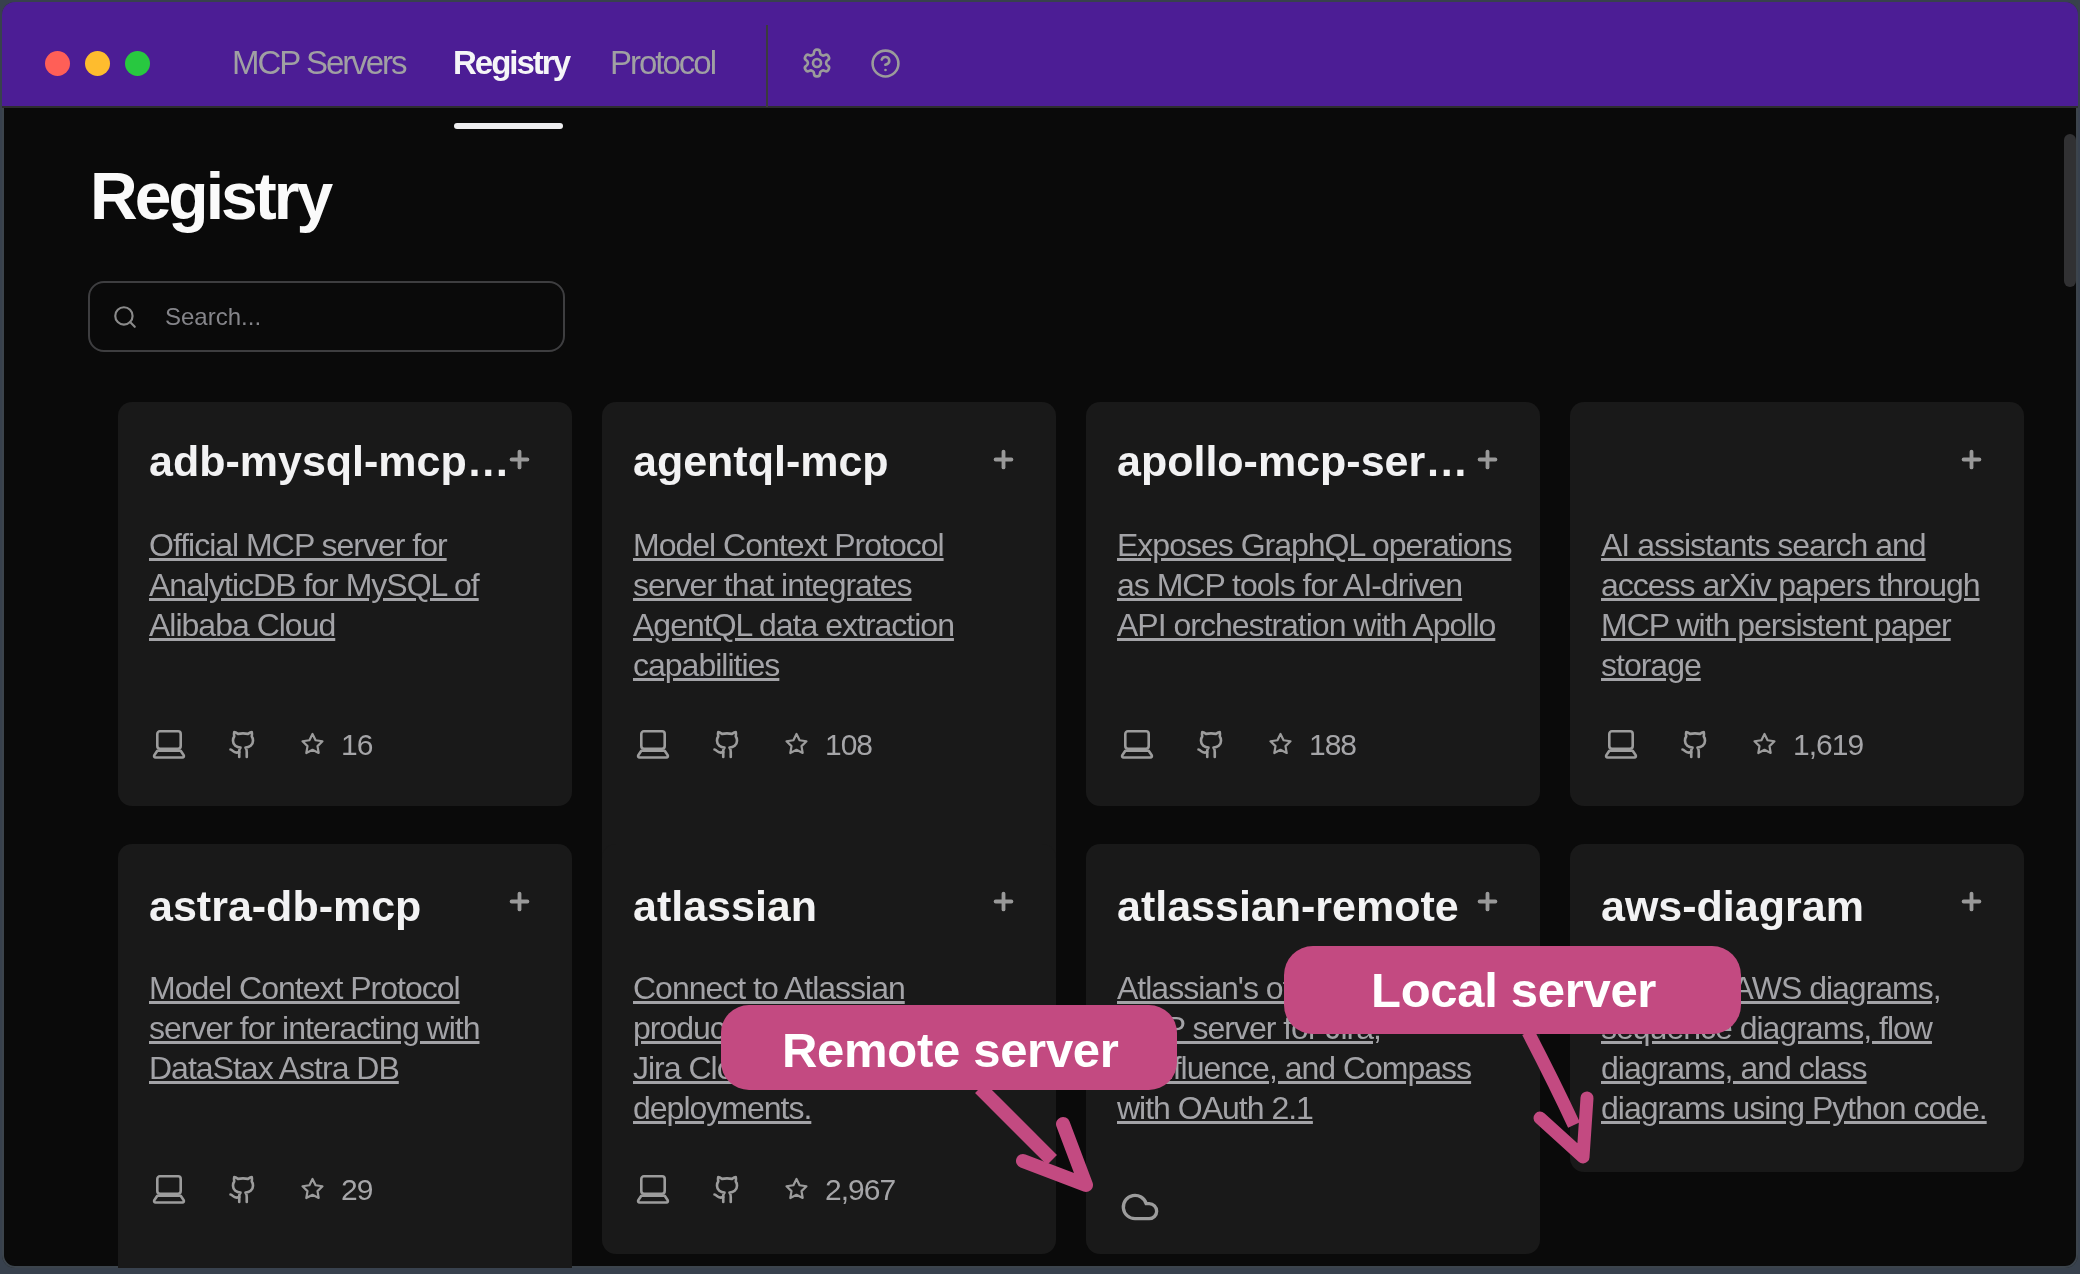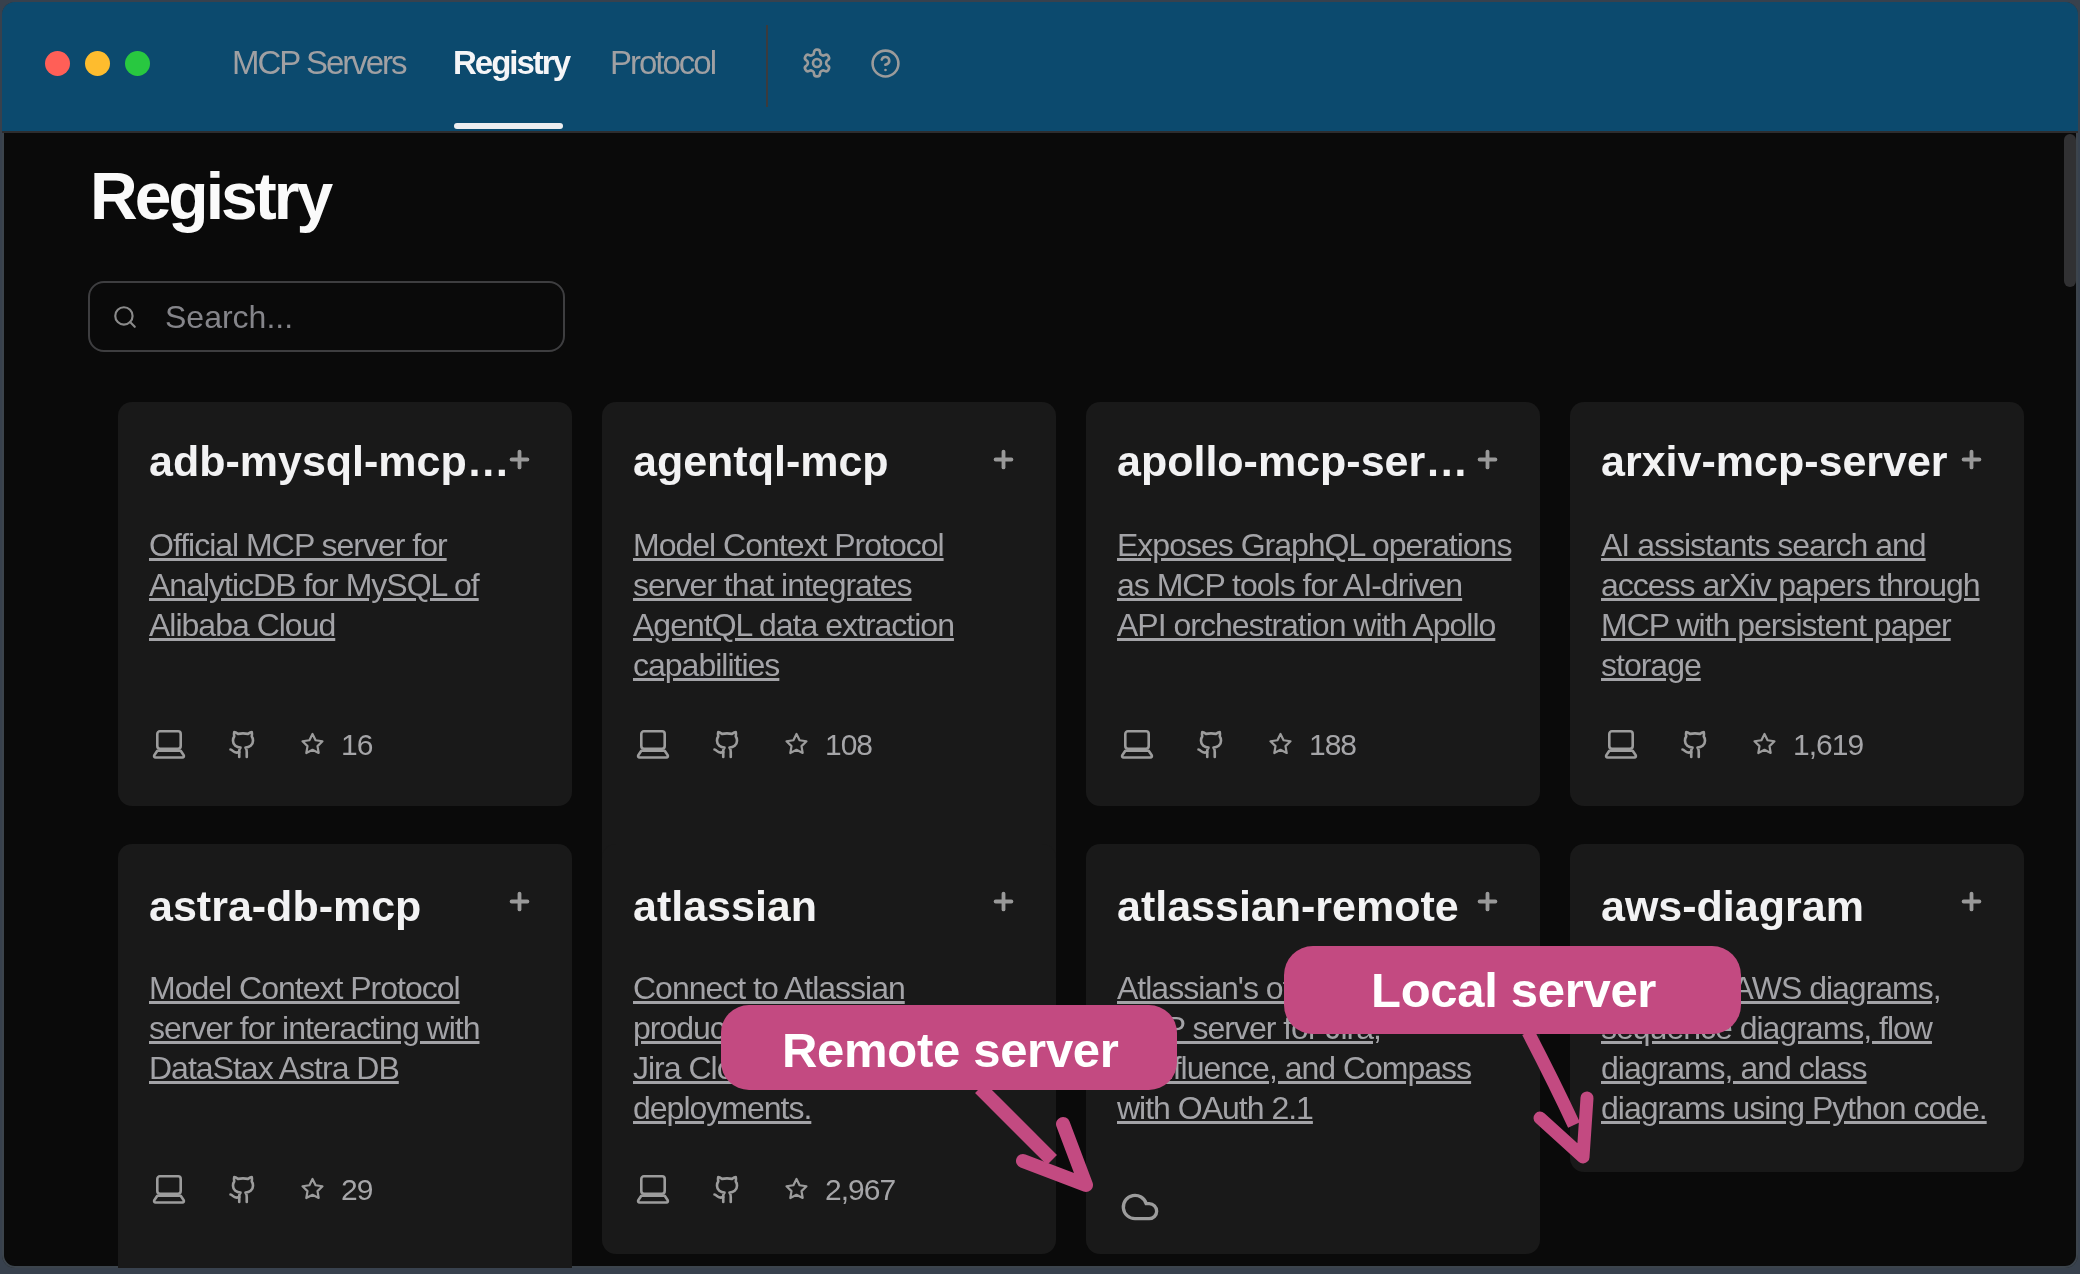--- a/index.html
+++ b/index.html
@@ -1,33 +1,33 @@
 <!DOCTYPE html>
 <html><head>
 <meta charset="utf-8">
 <style>
   * { margin:0; padding:0; box-sizing:border-box; }
   html,body { width:2080px; height:1274px; }
   body { background:#38414d; font-family:"Liberation Sans", sans-serif; position:relative; overflow:hidden; }
   .window { position:absolute; left:2px; top:2px; width:2076px; height:1266px;
     background:#0a0a0a; border-radius:13px; box-shadow:inset 0 0 0 2px rgba(110,125,142,0.50); overflow:hidden; }
-  .titlebar { position:absolute; top:0; left:0; right:0; height:131px; background:#0c4a6e; border-bottom:2px solid #2d2d2f;padding-left:9px; }
+  .titlebar { position:absolute; top:0; left:0; right:0; height:106px; background:#4c1d95; border-bottom:2px solid #2d2d2f;padding-left:9px; }
   .dot { position:absolute; width:25px; height:25px; border-radius:50%; top:49px; }
   .dot.r { left:43px; background:#ff5f57; }
   .dot.y { left:83px; background:#febc2e; }
   .dot.g { left:123px; background:#28c840; }
   .tabtext { position:absolute; font-size:33px; line-height:40px; top:41px; letter-spacing:-2px; color:#a0a0a3; }
   .tabtext.active { color:#f5f5f7; font-weight:700; }
   .underline { position:absolute; left:452px; top:121px; width:109px; height:6px; border-radius:3px; background:#eeeef0; }
   .vdivider { position:absolute; left:764px; top:23px; width:2px; height:82px; background:#3b3b3d; }
   .tbicon { position:absolute; top:46px; }
   h1.pagetitle { position:absolute; left:88px; top:160px; font-size:66px; line-height:68px; font-weight:700; letter-spacing:-3px; color:#fafafa; }
   .search { position:absolute; left:86px; top:279px; width:477px; height:71px; border:2px solid #3e3e40; border-radius:16px; }
   .search svg { position:absolute; left:22px; top:21px; }
-  .search .ph { position:absolute; left:75px; top:17px; font-size:32px; line-height:34px; color:#85858a; }
+  .search .ph { position:absolute; left:75px; top:17px; font-size:24px; line-height:34px; color:#85858a; }
   .scrollbar { position:absolute; left:2062px; top:132px; width:12px; height:153px; border-radius:6px; background:#313133; }
   .card { position:absolute; width:454px; height:404px; background:#191919; border-radius:14px; overflow:hidden;margin-left:31px; }
   .card .title { position:absolute; left:31px; top:34px; right:46px; font-size:43px; line-height:50px; font-weight:700; color:#f2f2f3; white-space:nowrap; overflow:hidden; text-overflow:ellipsis; }
   .card .plus { position:absolute; left:388px; top:44px; }
   .card .desc { position:absolute; left:31px; top:123px; font-size:32px; line-height:40px; letter-spacing:-1px; color:#a3a3a7;text-decoration:underline; }
   .card .desc div { white-space:nowrap; }
   .fico { position:absolute; }
   .card.low .fico, .card.low .count { margin-top:3px; }
   .card.low .title { top:37px; }
   .card.low .desc { top:124px; }
@@ -132,21 +132,20 @@
       <svg class="fico" style="left:110px;top:326px;" width="30" height="33" viewBox="0 0 24 24" fill="none" stroke="#9c9c9c" stroke-width="2.1" stroke-linecap="round" stroke-linejoin="round">
         <path d="M15 22v-4a4.8 4.8 0 0 0-1-3.5c3 0 6-2 6-5.5.08-1.25-.27-2.48-1-3.5.28-1.15.28-2.35 0-3.5 0 0-1 0-3 1.5-2.64-.5-5.36-.5-8 0C6 2 5 2 5 2c-.3 1.15-.3 2.35 0 3.5A5.403 5.403 0 0 0 4 9c0 3.5 3 5.5 6 5.5-.39.49-.68 1.05-.85 1.65-.17.6-.22 1.23-.15 1.85v4"></path>
         <path d="M9 18c-4.51 2-5-2-7-2"></path>
       </svg>
       <svg class="fico" style="left:182px;top:330px;" width="25" height="24" viewBox="0 0 24 24" fill="none" stroke="#9c9c9c" stroke-width="2.2" stroke-linecap="round" stroke-linejoin="round">
         <path d="M12 2l3.09 6.26L22 9.27l-5 4.87 1.18 6.88L12 17.77l-6.18 3.25L7 14.14 2 9.27l6.91-1.01L12 2z"></path>
       </svg>
       <div class="count">188</div>
   </div>
   <div class="card" style="left:1537px;top:400px;height:404px;">
-    <div class="title">arxiv-mcp-server</div>
     <svg class="plus" width="27" height="27" viewBox="0 0 24 24" fill="none" stroke="#999999" stroke-width="3.4" stroke-linecap="round">
         <path d="M5 12h14"></path>
         <path d="M12 5v14"></path>
       </svg>
     <div class="desc">
         <div>AI assistants search and</div>
         <div>access arXiv papers through</div>
         <div>MCP with persistent paper</div>
         <div>storage</div>
       </div>

